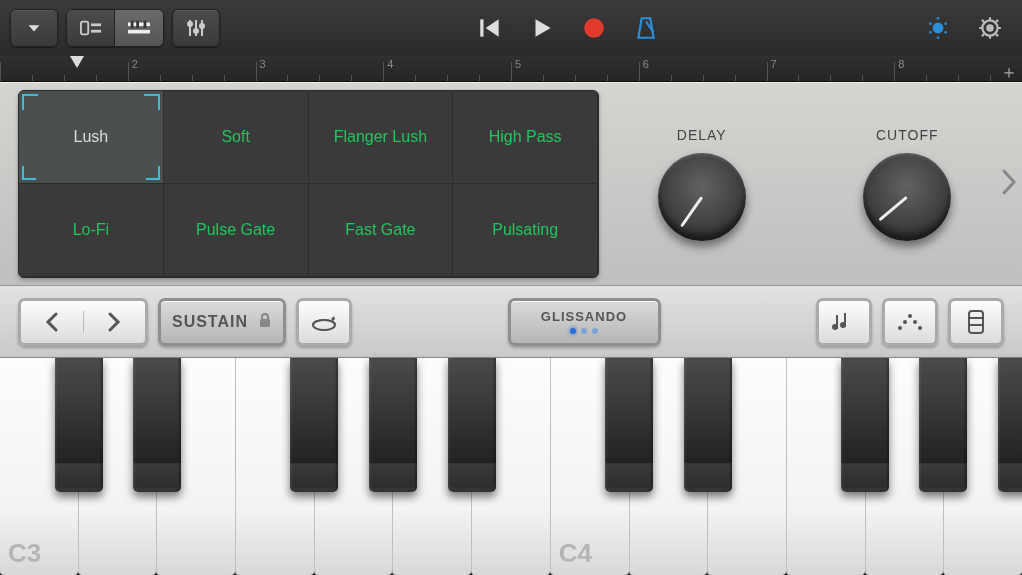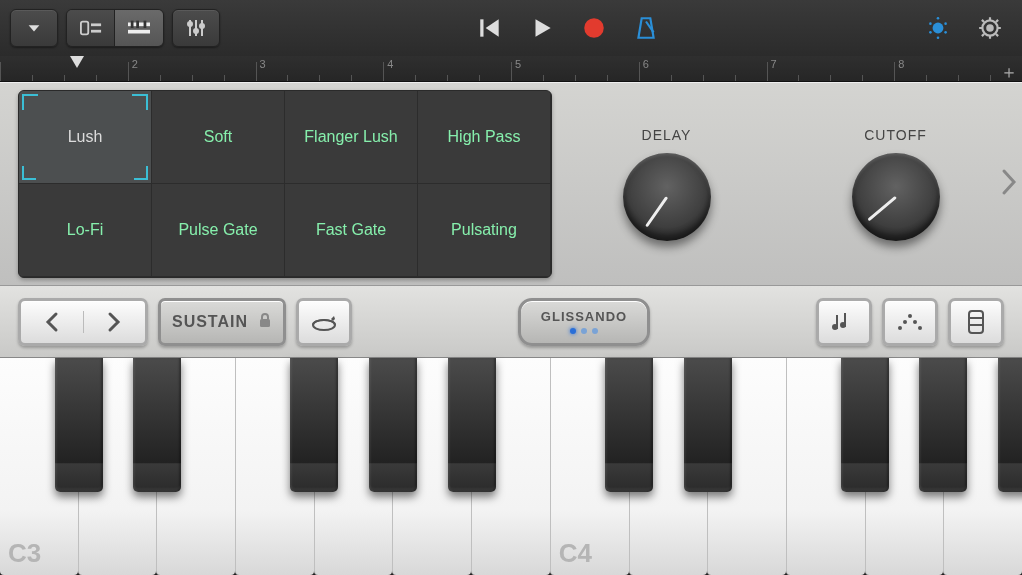--- a/index.html
+++ b/index.html
@@ -23,22 +23,22 @@
 .ruler .seg1 { flex:1; position:relative; }
 .ruler .seg1::after { content:""; position:absolute; left:0; bottom:0; top:6px; width:1px; background:#555; }
 .ruler .seg1 .sub { position:absolute; bottom:0; height:6px; width:1px; background:#555; }
 .ruler .seg1 .sub.s1 { left:25%; } .ruler .seg1 .sub.s2 { left:50%; } .ruler .seg1 .sub.s3 { left:75%; }
 .ruler .num { position:absolute; top:2px; left:4px; }
 .ruler .add { position:absolute; right:4px; top:4px; color:#aaa; font-size:18px; cursor:pointer; }
 .ruler .playhead { position:absolute; left:70px; top:0; width:0; height:0; border-left:7px solid transparent; border-right:7px solid transparent; border-top:12px solid #ddd; }
 
 
 .control-area { height: 204px; background: linear-gradient(#d4d4d1,#bfbfbe); display:flex; align-items:center; padding: 12px 12px 12px 18px; position:relative; border-top:1px solid #eee; border-bottom:1px solid #999; }
-.preset-grid { width: 534px; height: 188px; background:#3a3a3a; border-radius:6px; display:grid; grid-template-columns:repeat(4,1fr); grid-template-rows:1fr 1fr; overflow:hidden; border:1px solid #2a2a2a; box-shadow: 0 2px 4px rgba(0,0,0,.3); }
-.preset { display:flex; align-items:center; justify-content:center; color:#86efac; font-size:16px; border-right:1px solid #2c2c2c; border-bottom:1px solid #2c2c2c; cursor:pointer; position:relative; }
+.preset-grid { width: 581px; height: 188px; background:#3a3a3a; border-radius:6px; display:grid; grid-template-columns:repeat(4,1fr); grid-template-rows:1fr 1fr; overflow:hidden; border:1px solid #2a2a2a; box-shadow: 0 2px 4px rgba(0,0,0,.3); }
+.preset { display:flex; align-items:center; justify-content:center; color:#22c55e; font-size:16px; border-right:1px solid #2c2c2c; border-bottom:1px solid #2c2c2c; cursor:pointer; position:relative; }
 .preset.selected::before,
 .preset.selected::after { content:""; position:absolute; width:14px; height:14px; border:2px solid #3bbfd6; }
 .preset.selected .corner-bl,
 .preset.selected .corner-br { position:absolute; width:14px; height:14px; border:2px solid #3bbfd6; }
 .preset.selected::before { top:3px; left:3px; border-right:none; border-bottom:none; }
 .preset.selected::after { top:3px; right:3px; border-left:none; border-bottom:none; }
 .preset.selected .corner-bl { bottom:3px; left:3px; border-right:none; border-top:none; }
 .preset.selected .corner-br { bottom:3px; right:3px; border-left:none; border-top:none; }
 .preset.selected { background:#4c4f50; color:#dcdcdc; }
 
@@ -52,21 +52,21 @@
 .chev-right { position:absolute; right:4px; top:50%; transform:translateY(-50%); color:#888; cursor:pointer; }
 
 
 .btn-row { height: 72px; background: linear-gradient(#e2e2e0,#c9c9c7); display:flex; align-items:center; padding: 0 18px; gap: 10px; border-bottom:1px solid #888; }
 .pill { height:48px; border-radius:7px; background: linear-gradient(#fdfdfd,#dcdcdc); border:3px solid #aaa; display:flex; align-items:center; justify-content:center; color:#333; box-shadow: 0 2px 3px rgba(0,0,0,.25), inset 0 1px 0 #fff; cursor:pointer; }
 .pill.dark { background: linear-gradient(#dadad8,#b6b6b4); border-color:#8f8f8f; color:#555; font-weight:700; letter-spacing:1px; }
 .pill .lock { margin-left:10px; color:#888; }
 .split-arrows { width:130px; display:flex; }
 .split-arrows .half { flex:1; display:flex; align-items:center; justify-content:center; }
 .split-arrows .half:first-child { border-right:1px solid #bbb; }
-.gliss { flex-direction:column; gap:4px; width:132px;border-radius:14px; }
+.gliss { flex-direction:column; gap:4px; width:153px; }
 .gliss .dots { display:flex; gap:5px; }
 .gliss .dot { width:6px; height:6px; border-radius:50%; background:#7aa3d6; }
 .gliss .dot.active { background:#2a6fd8; box-shadow:0 0 4px #2a6fd8; }
 .btn-spacer { flex:1; }
 
 
 .keyboard { height: 217px; position:relative; background:#202020; }
 .whites { position:absolute; inset:0; display:flex; }
 .white-key { flex:1; background: linear-gradient(#fdfdfd 0%, #f3f3f3 70%, #d8d8d8 100%); border-left:1px solid #bfbfbf; position:relative; cursor:pointer; border-bottom-left-radius:4px; border-bottom-right-radius:4px; }
 .white-key:first-child { border-left:none; }

